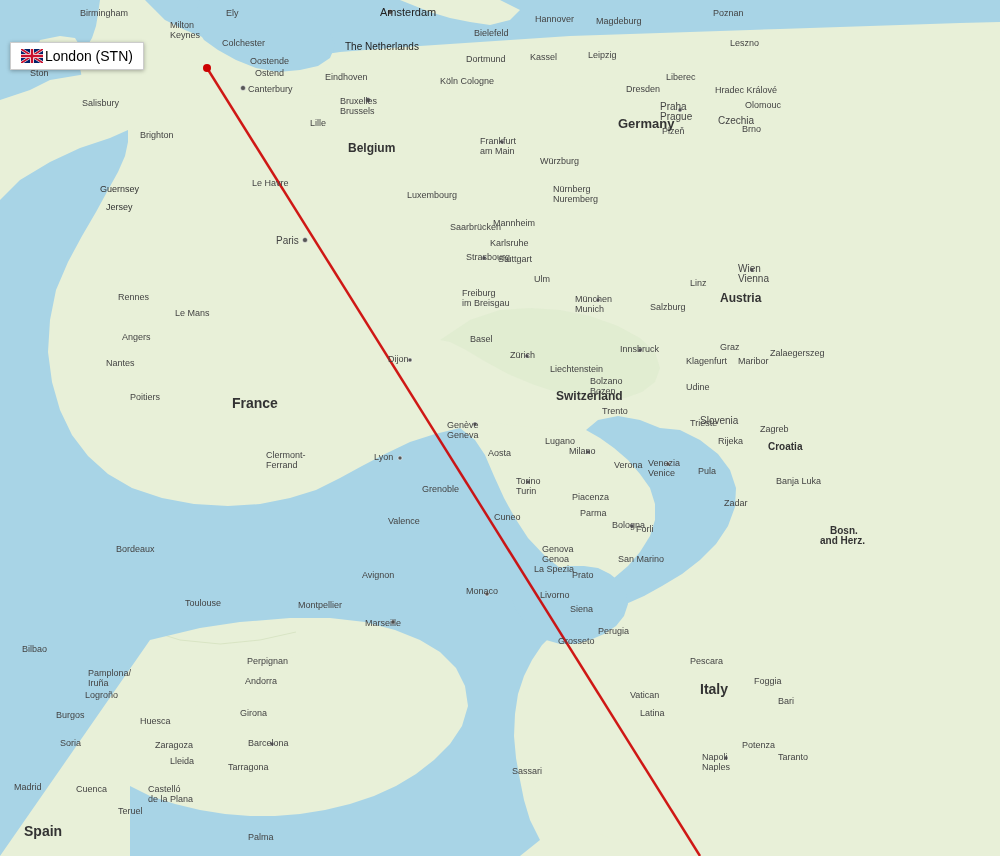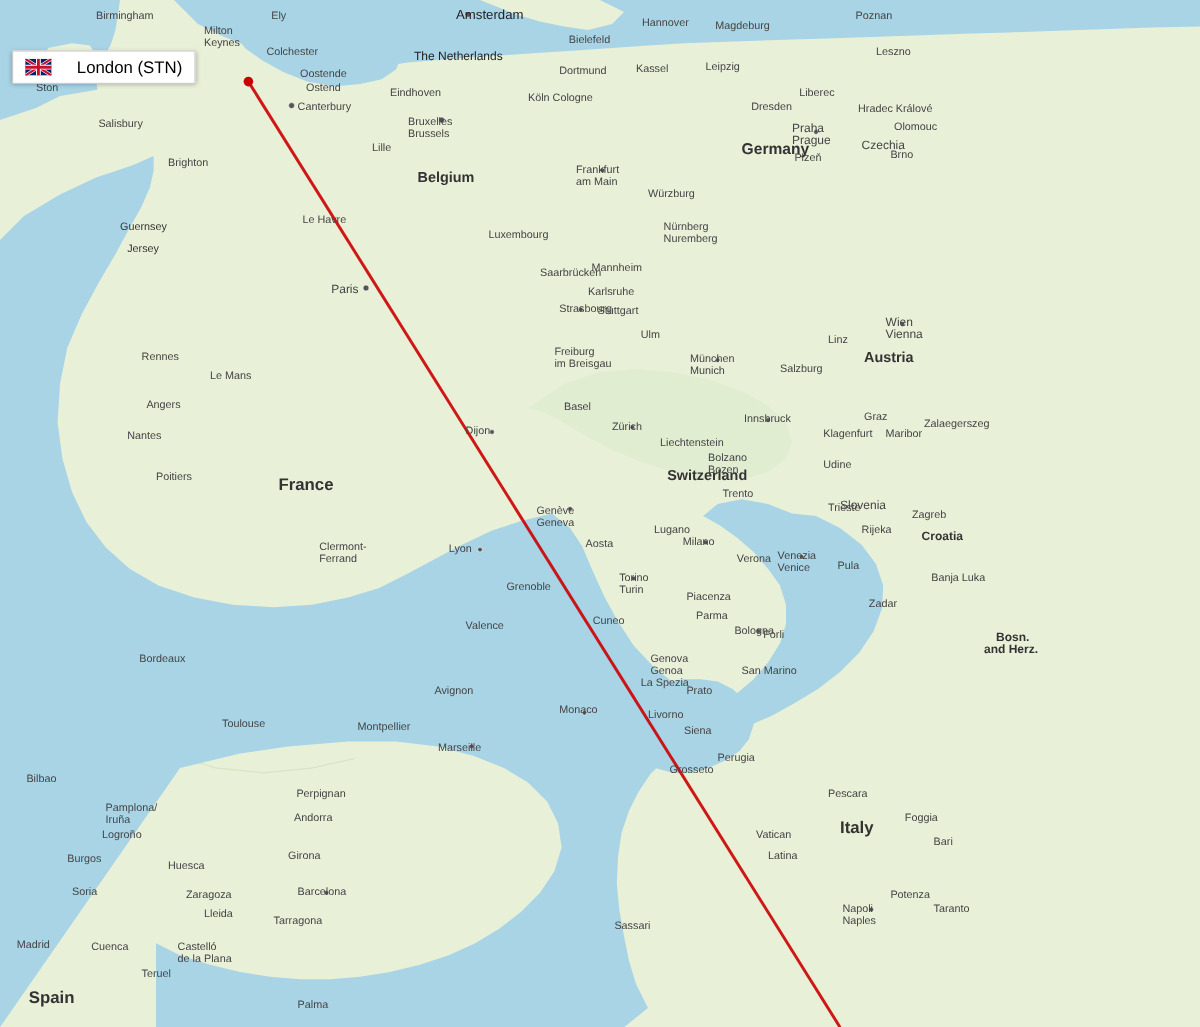--- a/index.html
+++ b/index.html
@@ -23,21 +23,21 @@
     .origin-label {
       position: absolute;
       top: 42px;
       left: 10px;
       background: white;
       border: 1px solid #ccc;
       border-radius: 0;
       padding: 5px 10px;
       display: flex;
       align-items: center;
-      gap: 21px;
+      gap: 2px;
       font-size: 14px;
       font-weight: 500;
       box-shadow: 0 1px 4px rgba(0,0,0,0.3);
       z-index: 10;
     }
 
     .flag-icon {
       width: 22px;
       height: 14px;
     }

